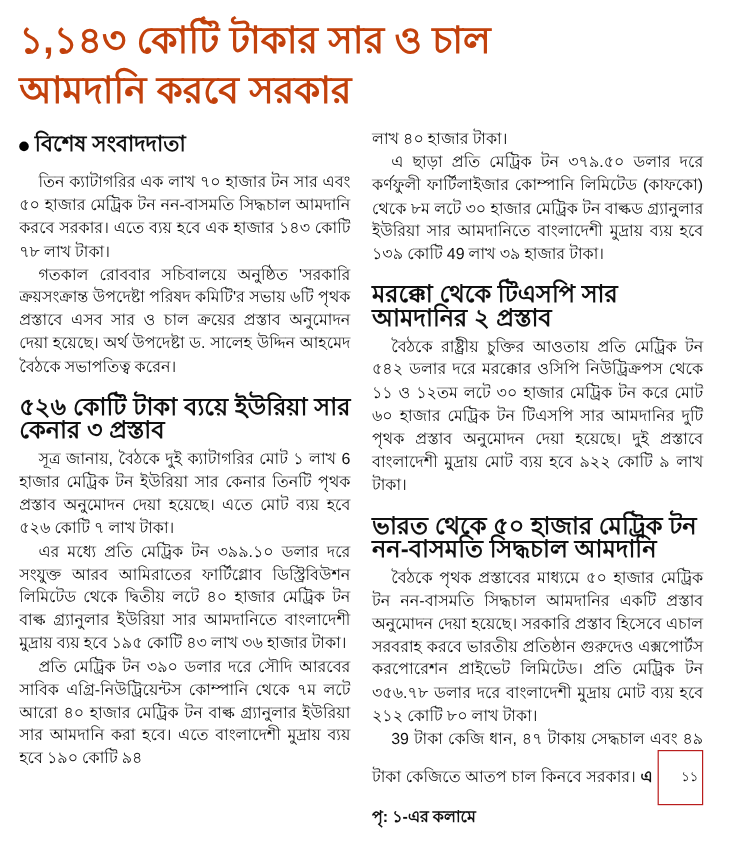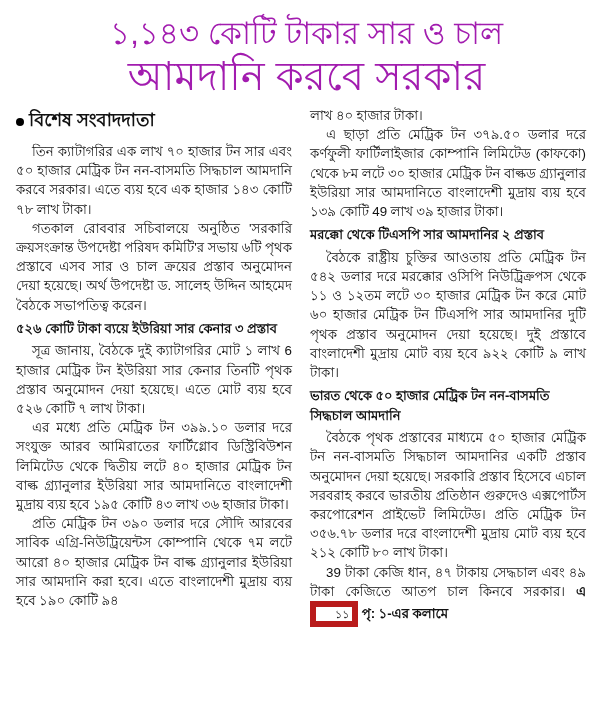--- a/index.html
+++ b/index.html
@@ -16,33 +16,33 @@
   }
   .page {
     position: relative;
     width: 613px;
     height: 704px;
     box-sizing: border-box;
     padding: 14px 16px 6px 16px;
     background: #ffffff;
   }
   .headline {
-    text-align: center;
-    font-weight: normal;
+    text-align: left;
+    font-weight: bold;
     letter-spacing: 0px;
-    color: #a21caf;
+    color: #c2410c;
   }
   .headline .line1 {
     font-size: 31px;
     line-height: 40px;
     display: block;
     white-space: nowrap;
   }
   .headline .line2 {
-    font-size: 40px;
+    font-size: 31px;
     line-height: 40px;
     display: block;
     white-space: nowrap;
     margin-top: 2px;
   }
   .rule {
     height: 0;
     border-top: 0px solid #000;
     margin: 6px 0 2px 0;
   }
@@ -87,36 +87,36 @@
     line-height: 19.2px;
     text-align: justify;
     text-justify: inter-word;
     text-indent: 16px;
     word-spacing: -0.3px;
   }
   p.body.noindent {
     text-indent: 0;
   }
   h2.subhead {
-    font-size: 13px;
+    font-size: 20px;
     line-height: 19.5px;
     font-weight: bold;
-    margin: 4px 0 3px 0;
+    margin: 16px 0 3px 0;
     text-align: justify;
   }
   h2.subhead.center {
     text-align: left;
   }
   .jump {
     font-weight: bold;
   }
   .box {
     display: inline-block;
-    border: 6px solid #b91c1c;
-    padding: 0 3px;
+    border: 1px solid #b91c1c;
+    padding: 15px 3px;
     line-height: 14px;
     font-size: 11px;
     vertical-align: middle;
   }
 </style>
 </head>
 <body>
 
 <div class="page">
 

